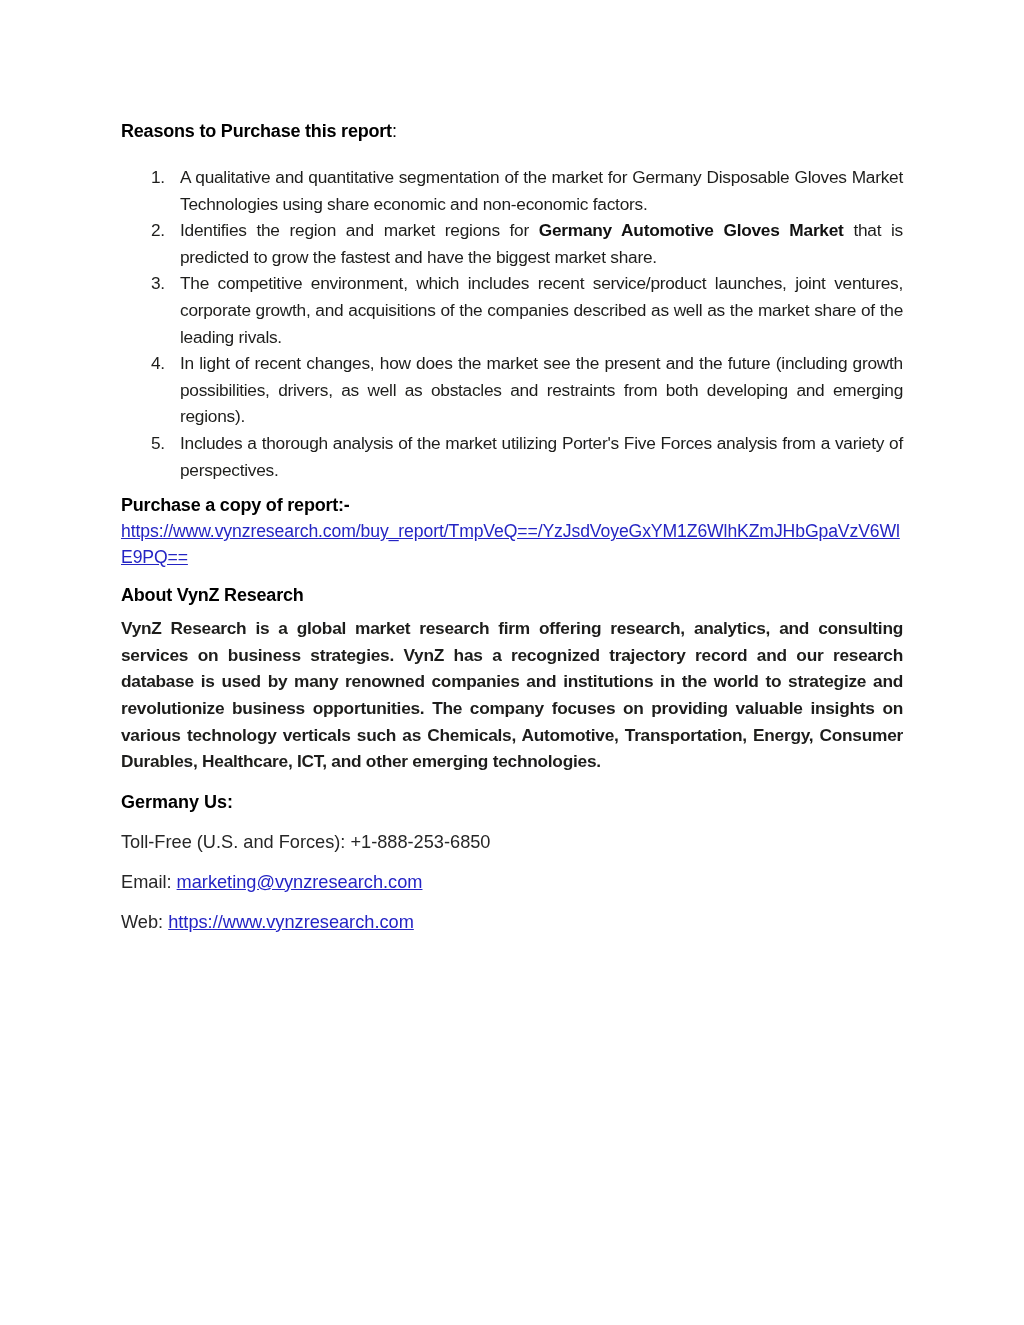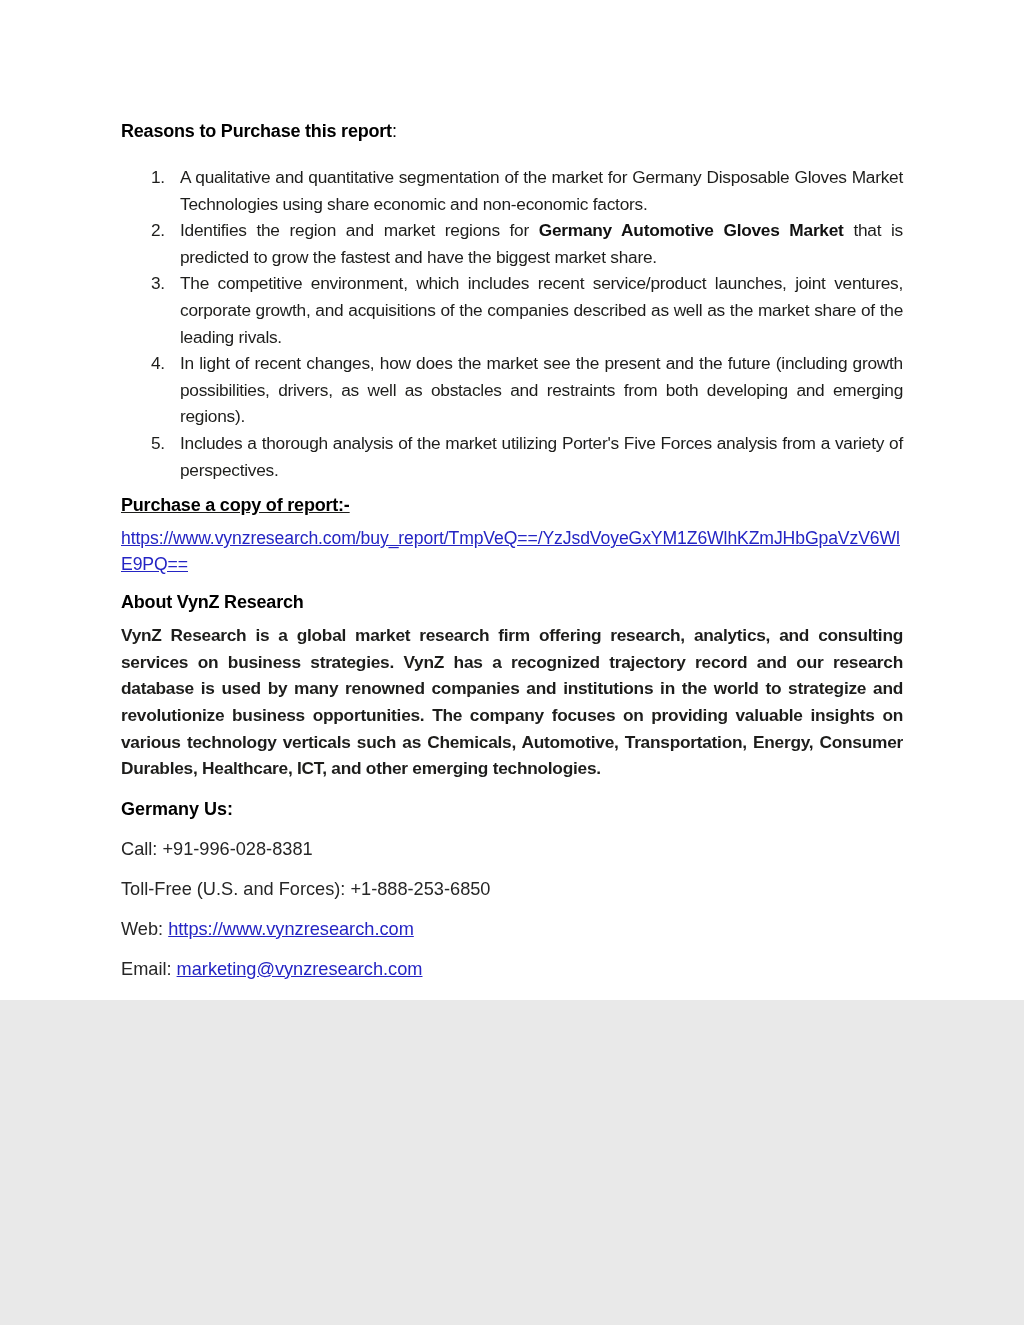--- a/index.html
+++ b/index.html
@@ -10,21 +10,21 @@
   }
   *{margin:0;padding:0;box-sizing:border-box;}
   html,body{background:#e9e9e9;}
   body{
     font-family:"Liberation Sans","DejaVu Sans",sans-serif;
     -webkit-font-smoothing:antialiased;
   }
   .page{
     position:relative;
     width:1024px;
-    height:1000px;
+    height:1325px;
     margin:0 auto;
     background:var(--background);
     color:var(--text-color);
     padding:119px 121px 0 121px;
     overflow:hidden;
   }
   
   .h1, .h2{
     font-weight:bold;
     color:var(--heading-color);
@@ -47,30 +47,29 @@
     width:29px;
     flex-shrink:0;
   }
   .reason-item .li-text{
     flex:1;
     text-align:justify;
     text-justify:inter-word;
   }
   .inline-bold{font-weight:bold;color:#111;}
   
-  .purchase-block{margin-bottom:13px;text-decoration:underline;}
+  .purchase-block{margin-bottom:13px;}
   .h2-inline{
     font-weight:bold;color:var(--heading-color);
     font-size:18px;line-height:26px;letter-spacing:-0.2px;
   }
   a.doc-link{
     color:var(--link-color);
     text-decoration:underline;
     cursor:pointer;
-    margin-top:7px;
   }
   .purchase-url{
     display:block;
     font-size:17.6px;
     line-height:26px;
     word-break:break-all;
     letter-spacing:-0.1px;
   }
   
   .h2{margin-bottom:8px;}
@@ -125,21 +124,20 @@
   <div class="purchase-block">
     <div class="h2-inline">Purchase a copy of report:-</div>
     <a class="doc-link purchase-url">https://www.vynzresearch.com/buy_report/TmpVeQ==/YzJsdVoyeGxYM1Z6WlhKZmJHbGpaVzV6WlE9PQ==</a>
   </div>
 
   <div class="h2">About VynZ Research</div>
   <p class="about-paragraph">VynZ Research is a global market research firm offering research, analytics, and consulting services on business strategies. VynZ has a recognized trajectory record and our research database is used by many renowned companies and institutions in the world to strategize and revolutionize business opportunities. The company focuses on providing valuable insights on various technology verticals such as Chemicals, Automotive, Transportation, Energy, Consumer Durables, Healthcare, ICT, and other emerging technologies.</p>
 
   <div class="h2 contact-heading">Germany Us:</div>
 
-  <p class="contact-line"><span>Call: </span><span>+91-996-028-8381</span></p>
 
   <p class="contact-line"><span>Toll-Free (U.S. and Forces): </span><span>+1-888-253-6850</span></p>
 
+  <p class="contact-line"><span>Email: </span><a class="doc-link">marketing@vynzresearch.com</a></p>
+
   <p class="contact-line"><span>Web: </span><a class="doc-link">https://www.vynzresearch.com</a></p>
-
-  <p class="contact-line"><span>Email: </span><a class="doc-link">marketing@vynzresearch.com</a></p>
 
 </div>
 
 </body></html>

